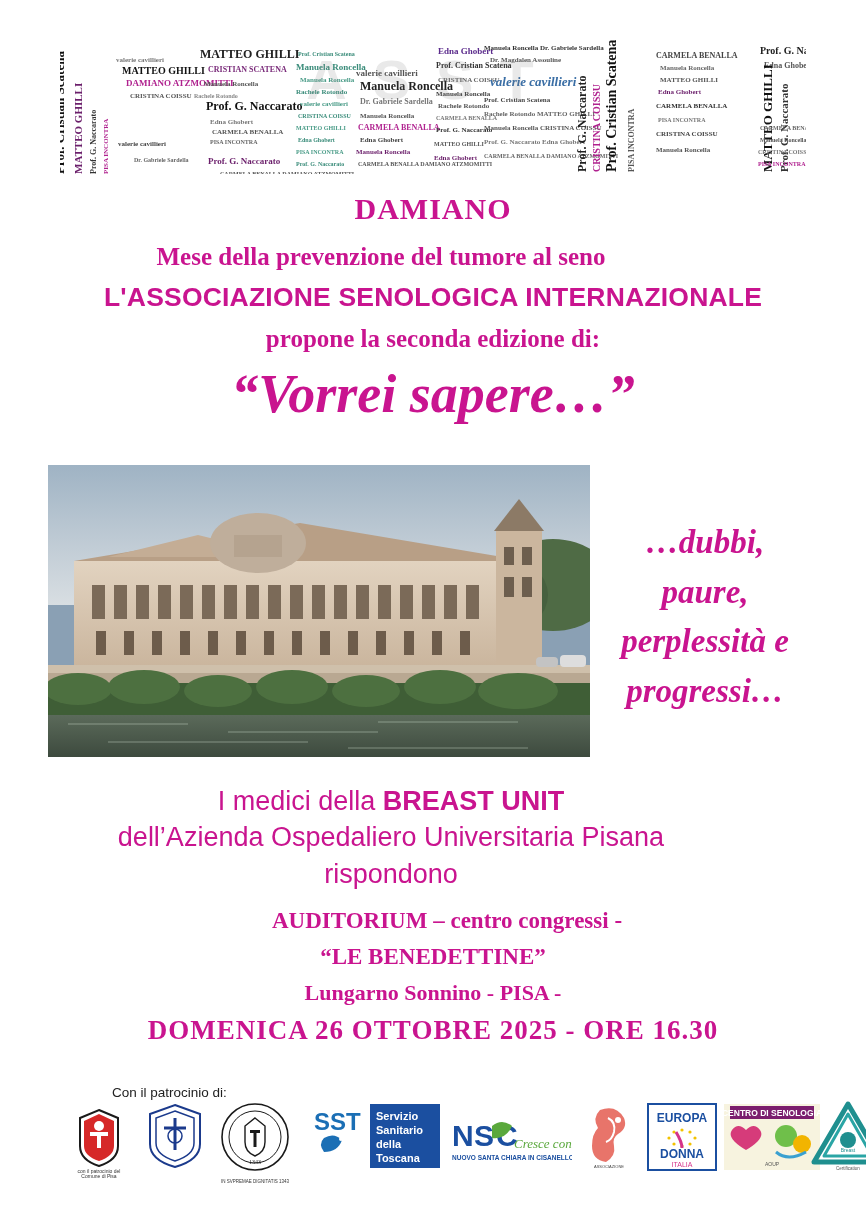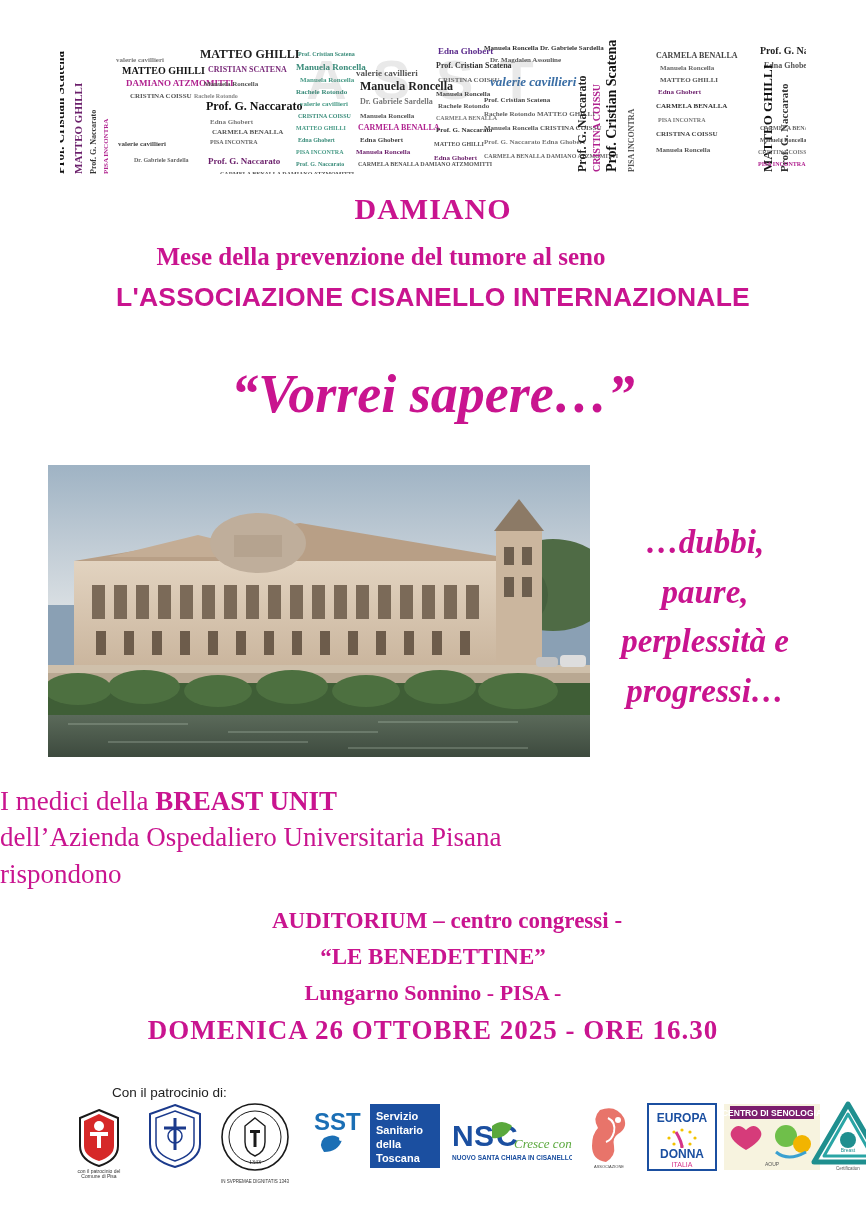--- a/index.html
+++ b/index.html
@@ -134,22 +134,22 @@
     color: #c9148f;
   }
   .side-text div { white-space: nowrap; }
 
   
   .medici {
     position: absolute;
     top: 783px;
     left: 0;
     width: 782px;
-    text-align: left;
-    font-family: Liberation Serif, serif;
+    text-align: center;
+    font-family: Liberation Sans, sans-serif;
     font-size: 27px;
     line-height: 1.35;
     color: #c9148f;
   }
   .medici b { font-weight: bold; }
 
   
   .venue {
     position: absolute;
     top: 903px;
@@ -300,21 +300,22 @@
         <text x="700" y="96" font-size="6" fill="#666">CARMELA BENALLA</text>
         <text x="700" y="108" font-size="6" fill="#555">Manuela Roncella</text>
         <text x="698" y="120" font-size="6" fill="#777">CRISTINA COISSU</text>
         <text x="698" y="132" font-size="6" fill="#b0228f">PISA INCONTRA</text>
       </g>
     </svg>
   </div>
 
   <div class="h-ottobre">DAMIANO</div>
   <div class="h-mese">Mese della prevenzione del tumore al seno</div>
-  <div class="h-assoc">L'ASSOCIAZIONE CISANELLO INTERNAZIONALE</div>
+  <div class="h-assoc">L'ASSOCIAZIONE SENOLOGICA INTERNAZIONALE</div>
+  <div class="h-propone">propone la seconda edizione di:</div>
   <div class="h-title">“Vorrei sapere…”</div>
 
   <div class="photo">
     <svg width="542" height="292" viewBox="0 0 542 292">
       <defs>
         <linearGradient id="sky" x1="0" y1="0" x2="0" y2="1">
           <stop offset="0%" stop-color="#9fb3c4"></stop>
           <stop offset="60%" stop-color="#c2cdd6"></stop>
           <stop offset="100%" stop-color="#d8dee2"></stop>
         </linearGradient>

